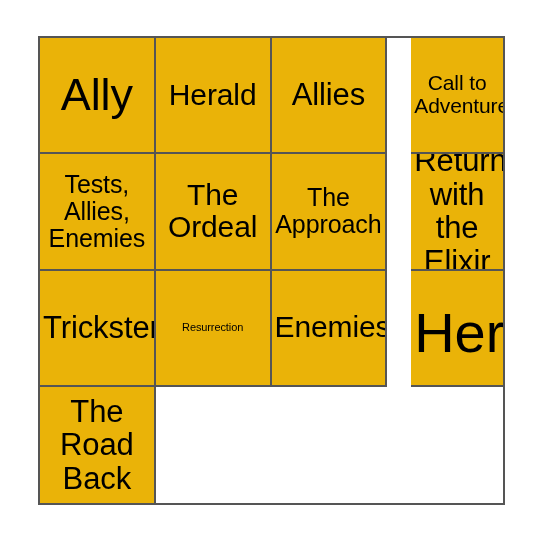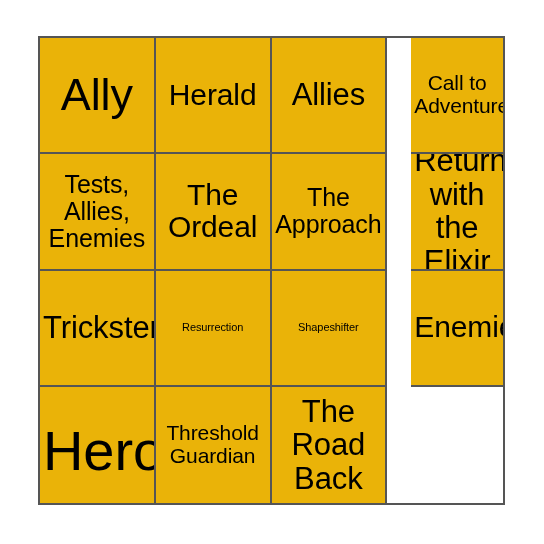--- a/index.html
+++ b/index.html
@@ -106,37 +106,30 @@
   </div>
 
   <div class="bingo-cell">
     <span class="cell-text sz-md">Trickster</span>
   </div>
 
   <div class="bingo-cell">
     <span class="cell-text sz-xxs">Resurrection</span>
   </div>
 
-  <div class="bingo-cell">
-    <span class="cell-text sz-xxs">Shapeshifter</span>
-  </div>
 
   <div class="bingo-cell">
     <span class="cell-text sz-lg">Enemies</span>
   </div>
 
 
   <div class="bingo-cell">
     <span class="cell-text sz-xxl">Hero</span>
   </div>
 
-  <div class="bingo-cell">
-    <span class="cell-text sz-xs">Threshold
-Guardian</span>
-  </div>
 
   <div class="bingo-cell">
     <span class="cell-text sz-md">The
 Road
 Back</span>
   </div>
 
 </div>
 
 </body></html>

